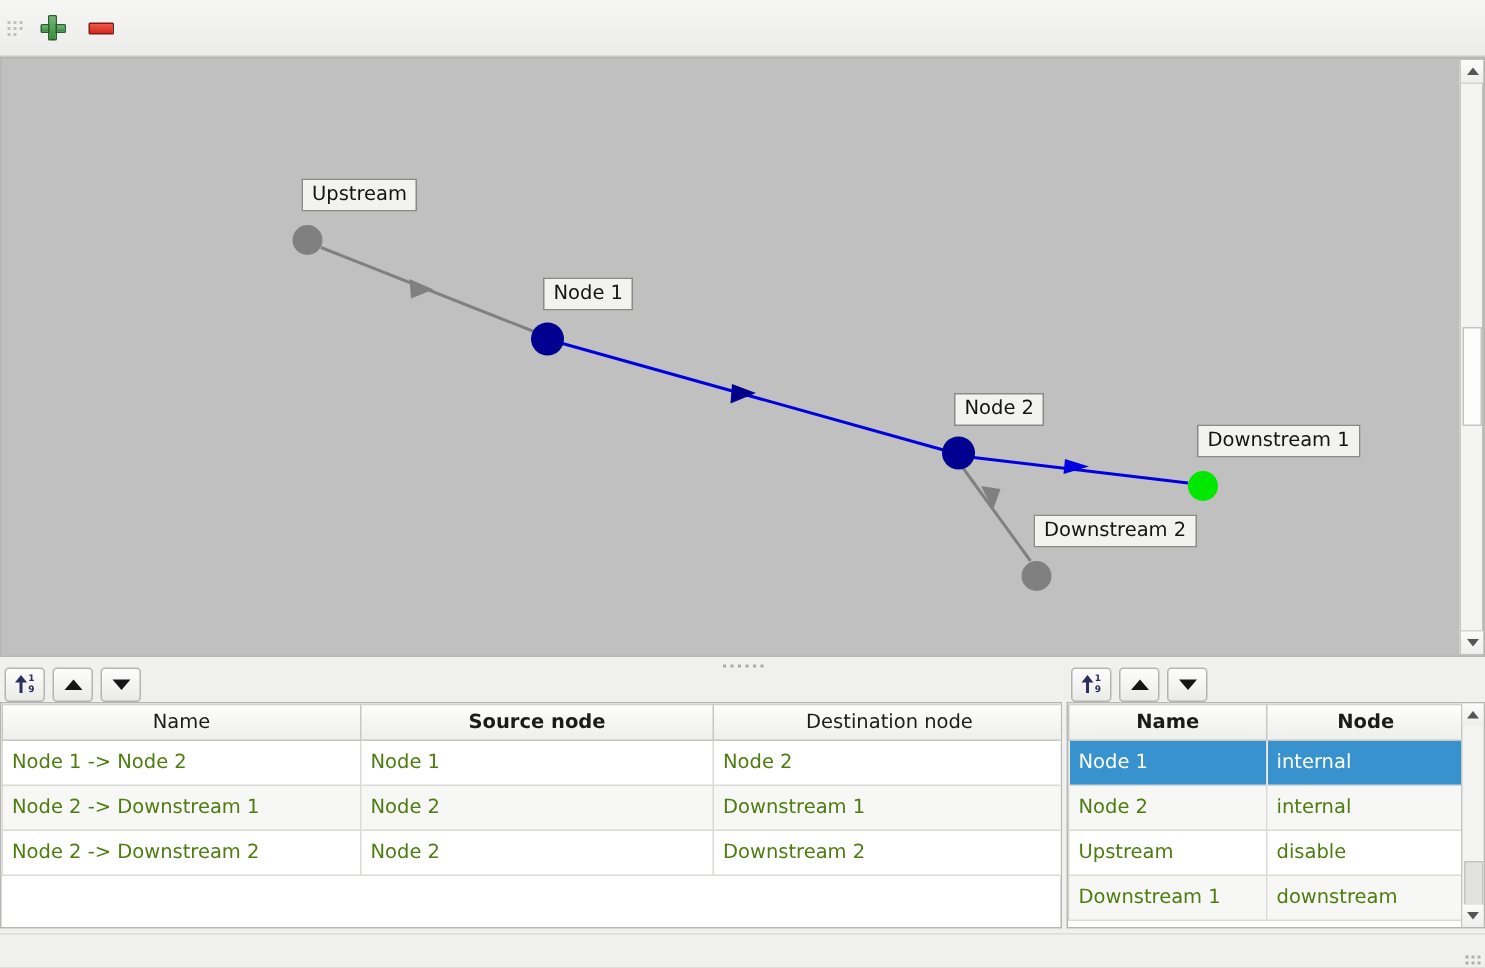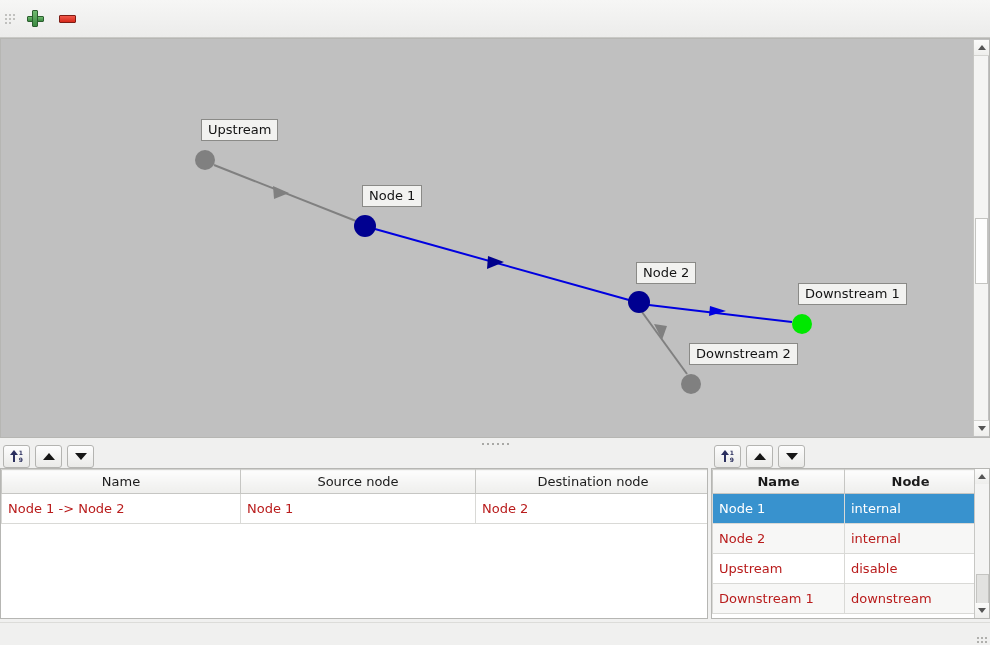--- a/index.html
+++ b/index.html
@@ -94,21 +94,21 @@
   .ico-up{width:0;height:0;border-left:6px solid transparent;border-right:6px solid transparent;border-bottom:7px solid #161616;}
   .ico-dn{width:0;height:0;border-left:6px solid transparent;border-right:6px solid transparent;border-top:7px solid #161616;}
 
   table.grid{border-collapse:collapse;table-layout:fixed;background:#ffffff;}
   table.grid th{
     background:linear-gradient(#fdfdfd,#eeeeec);
     border:1px solid #c6c6c3;border-top:1px solid #d2d2cf;
     font-weight:normal;font-size:13px;color:#1b1b1b;height:23px;padding:0;text-align:center;
   }
   table.grid td{
-    border:1px solid #d9d9d6;height:29px;padding:0 0 0 6px;font-size:13px;color:#b91c1c;
+    border:1px solid #d9d9d6;height:29px;padding:0 0 0 6px;font-size:13px;color:#4d7c0f;
     overflow:hidden;white-space:nowrap;text-overflow:ellipsis;
   }
   table.grid tr:nth-child(even) td{background:#f7f7f6;}
   table.grid tr:nth-child(odd) td{background:#ffffff;}
   .tblwrap{border:1px solid #b6b6b3;box-sizing:border-box;overflow:hidden;background:#fff;}
 
   
   .pane-right table.grid th{font-weight:bold;}
   .pane-right tr.selected td{background:#3892ce !important;color:#ffffff;}
 
@@ -224,29 +224,39 @@
       </div>
       <div class="sbtn">
         <span class="ico-dn"></span>
       </div>
     </div>
     <div class="tblwrap" style="width:708px;height:151px;">
       <table class="grid" style="width:706px;">
         <thead>
           <tr>
             <th style="width:238px;">Name</th>
-            <th style="width:234px;">Source node</th>
+            <th style="width:234px;font-weight:bold;">Source node</th>
             <th style="width:234px;">Destination node</th>
           </tr>
         </thead>
         <tbody>
           <tr>
             <td>Node 1 -&gt; Node 2</td>
             <td>Node 1</td>
             <td>Node 2</td>
+          </tr>
+          <tr>
+            <td>Node 2 -&gt; Downstream 1</td>
+            <td>Node 2</td>
+            <td>Downstream 1</td>
+          </tr>
+          <tr>
+            <td>Node 2 -&gt; Downstream 2</td>
+            <td>Node 2</td>
+            <td>Downstream 2</td>
           </tr>
         </tbody>
       </table>
     </div>
   </div>
 
   <div class="pane pane-right">
     <div class="btnbar">
       <div class="sbtn">
         <span class="ico-sort">

